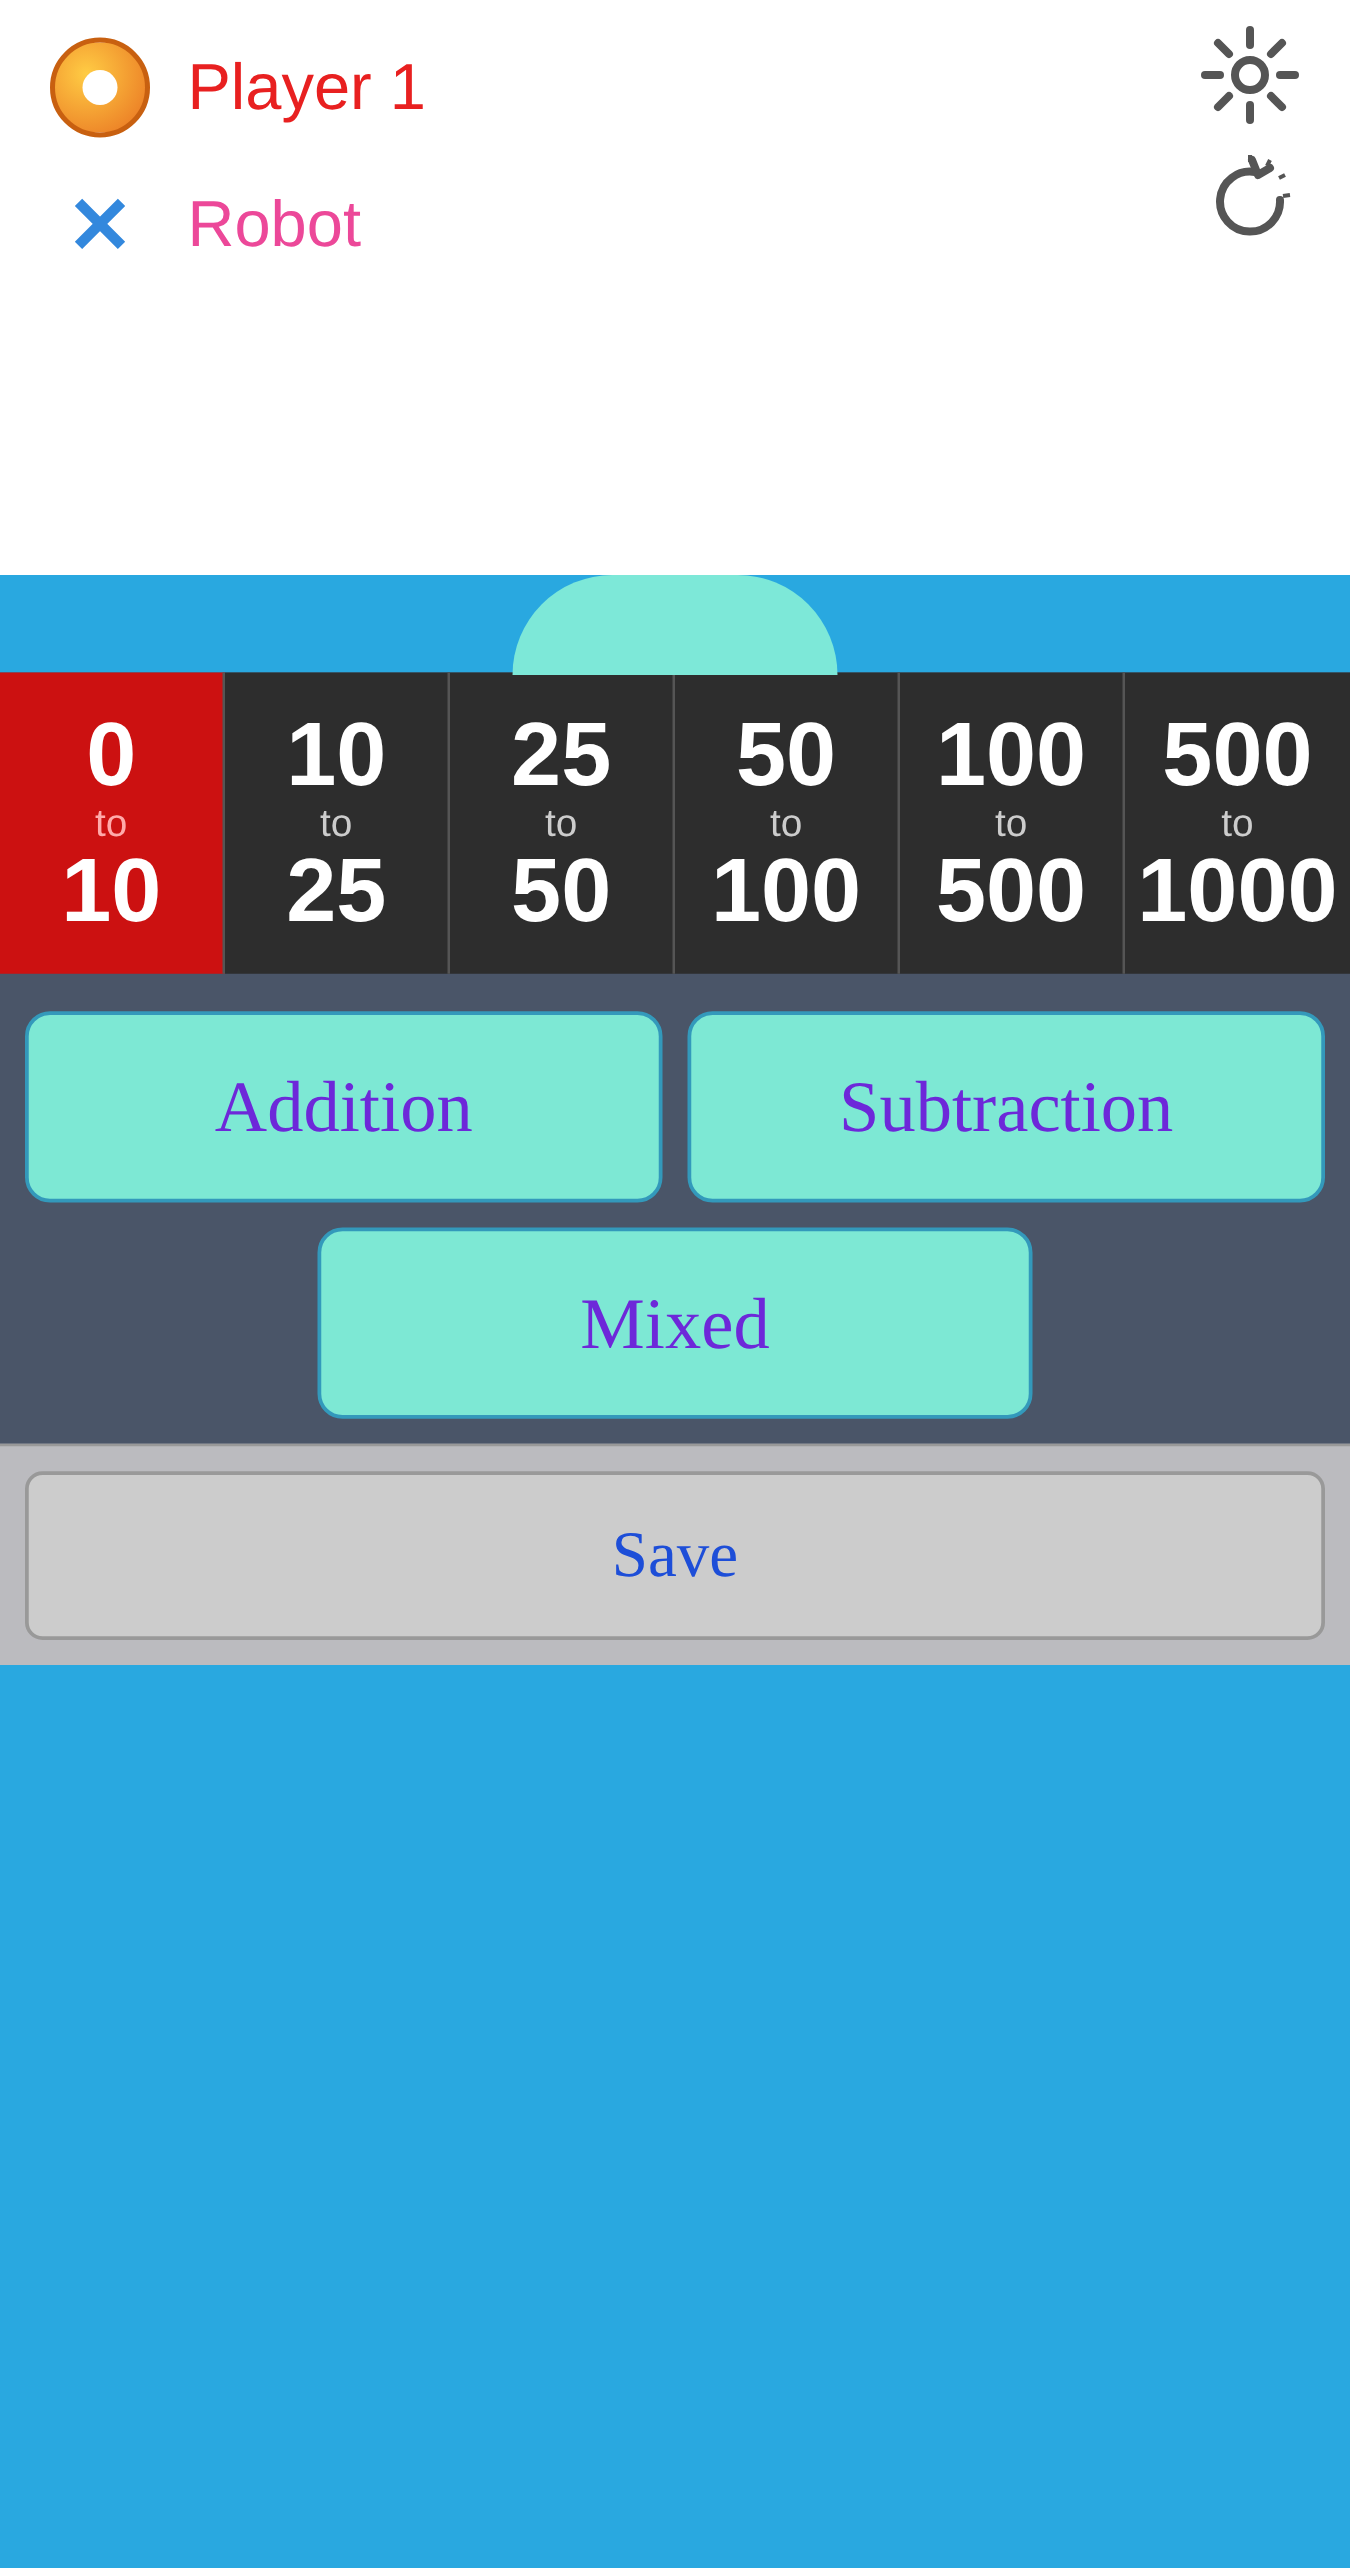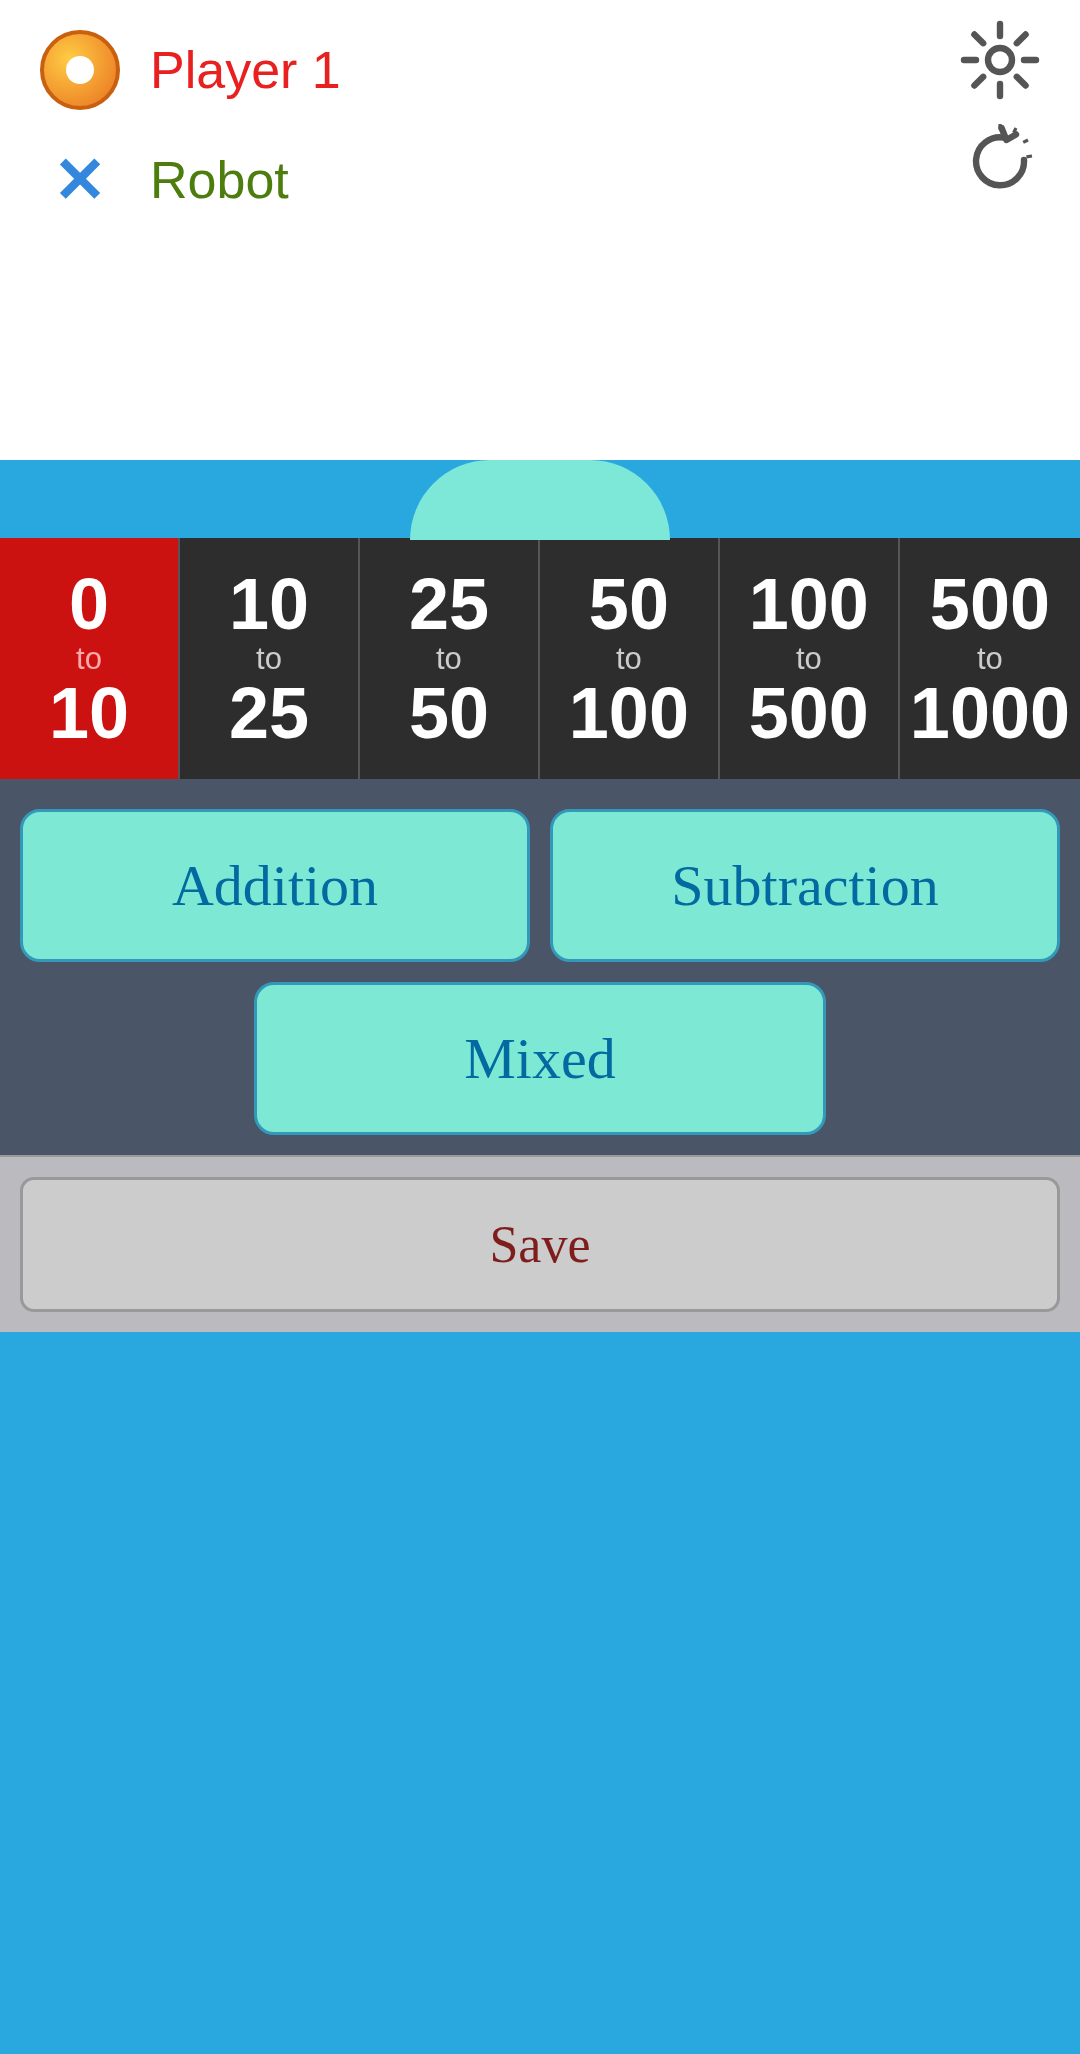--- a/index.html
+++ b/index.html
@@ -46,21 +46,21 @@
       background: white;
       border: none;
     }
 
     .player-name {
       font-size: 52px;
       font-weight: normal;
     }
 
     .player-name.red { color: #e82020; }
-    .player-name.black { color: #4d7c0f; }
+    .player-name.black { color: #ec4899; }
 
     .top-icons {
       position: absolute;
       right: 40px;
       top: 20px;
       display: flex;
       flex-direction: column;
       align-items: center;
       gap: 20px;
     }
@@ -163,21 +163,21 @@
     }
 
     .op-btn {
       flex: 1;
       background: #7de8d4;
       border: 3px solid #3399bb;
       border-radius: 20px;
       padding: 40px 20px;
       font-size: 58px;
       font-family: 'Georgia', serif;
-      color: #0369a1;
+      color: #6d28d9;
       cursor: pointer;
       text-align: center;
       display: flex;
       align-items: center;
       justify-content: center;
     }
 
     .op-btn.mixed {
       flex: 0 0 55%;
       margin: 0 auto;
@@ -196,21 +196,21 @@
       border-top: 2px solid #999;
     }
 
     .sc-btn {
       flex: 1;
       background: #cccccc;
       border: 3px solid #999;
       border-radius: 14px;
       padding: 35px 20px;
       font-size: 52px;
-      color: #7f1d1d;
+      color: #1d4ed8;
       cursor: pointer;
       text-align: center;
       font-family: 'Georgia', serif;
     }
 
     
     .bottom-area {
       background: #29a8e0;
       width: 100%;
       height: 600px;

